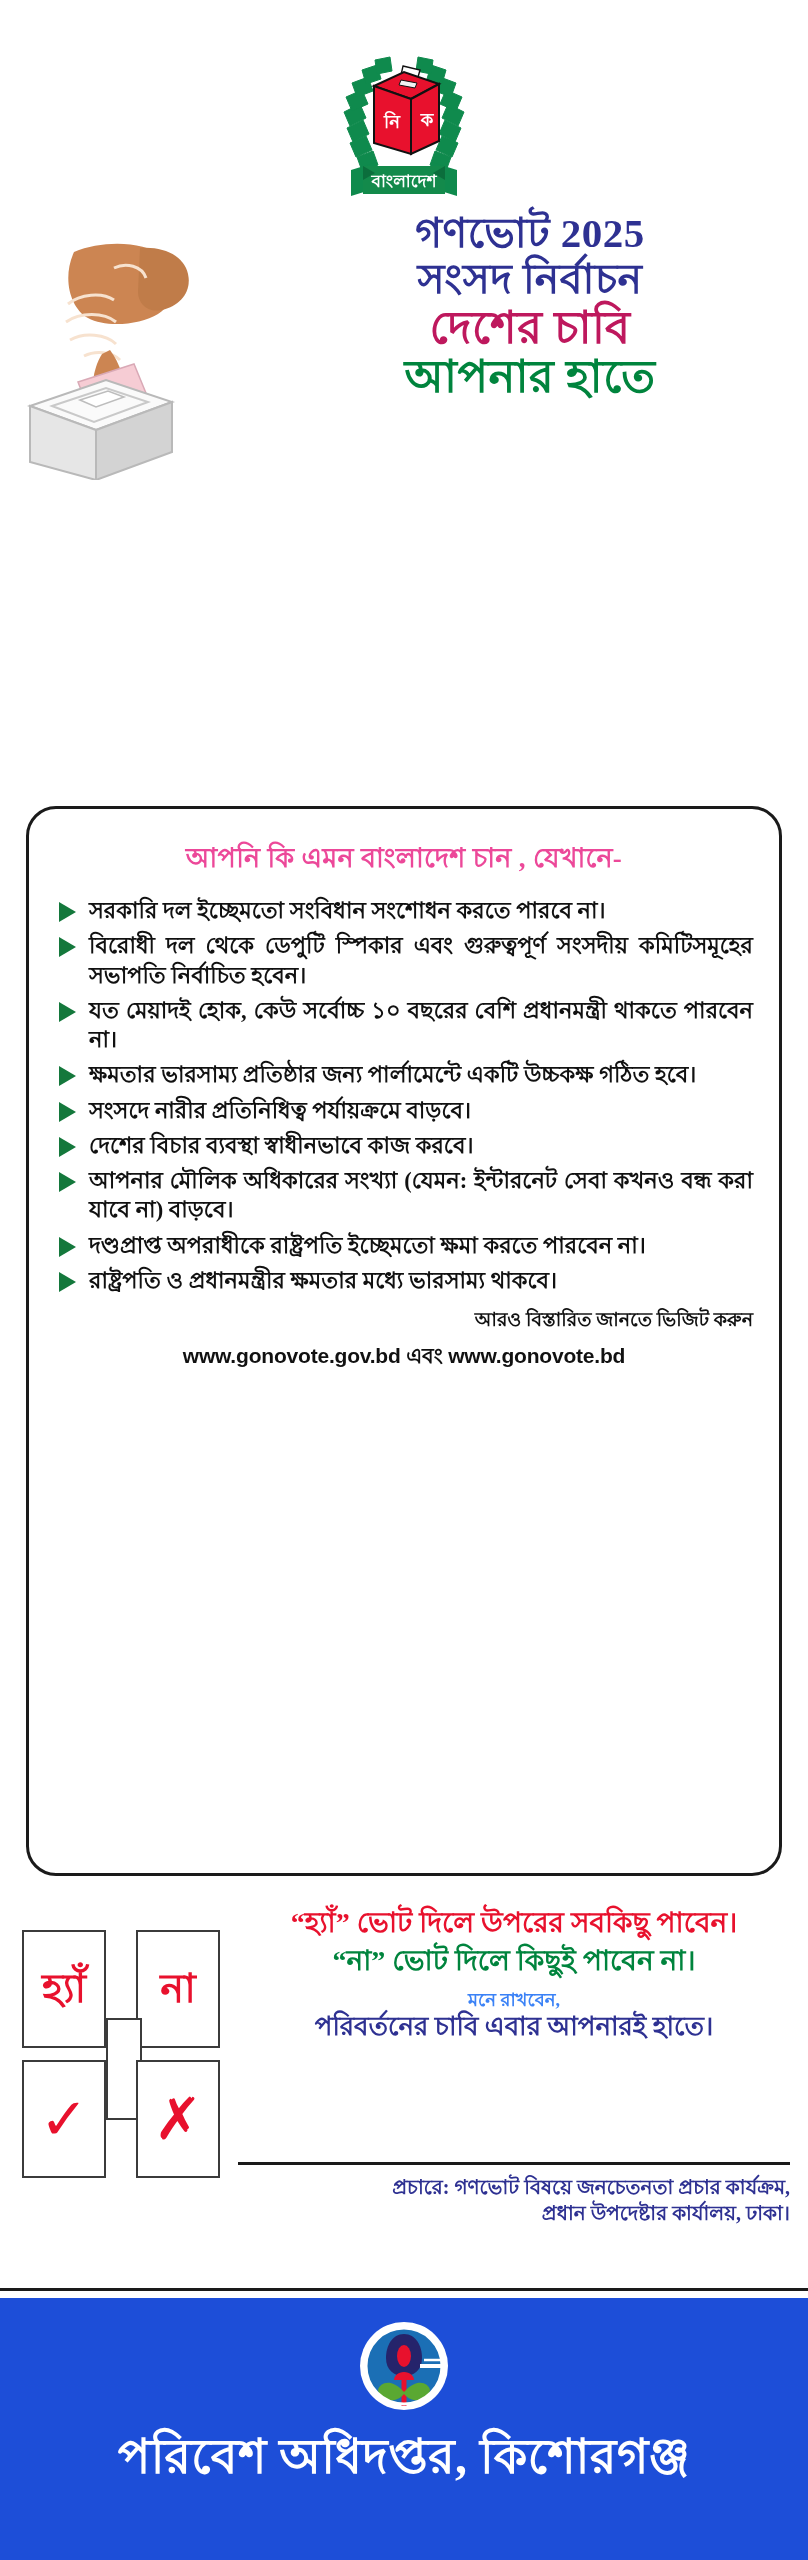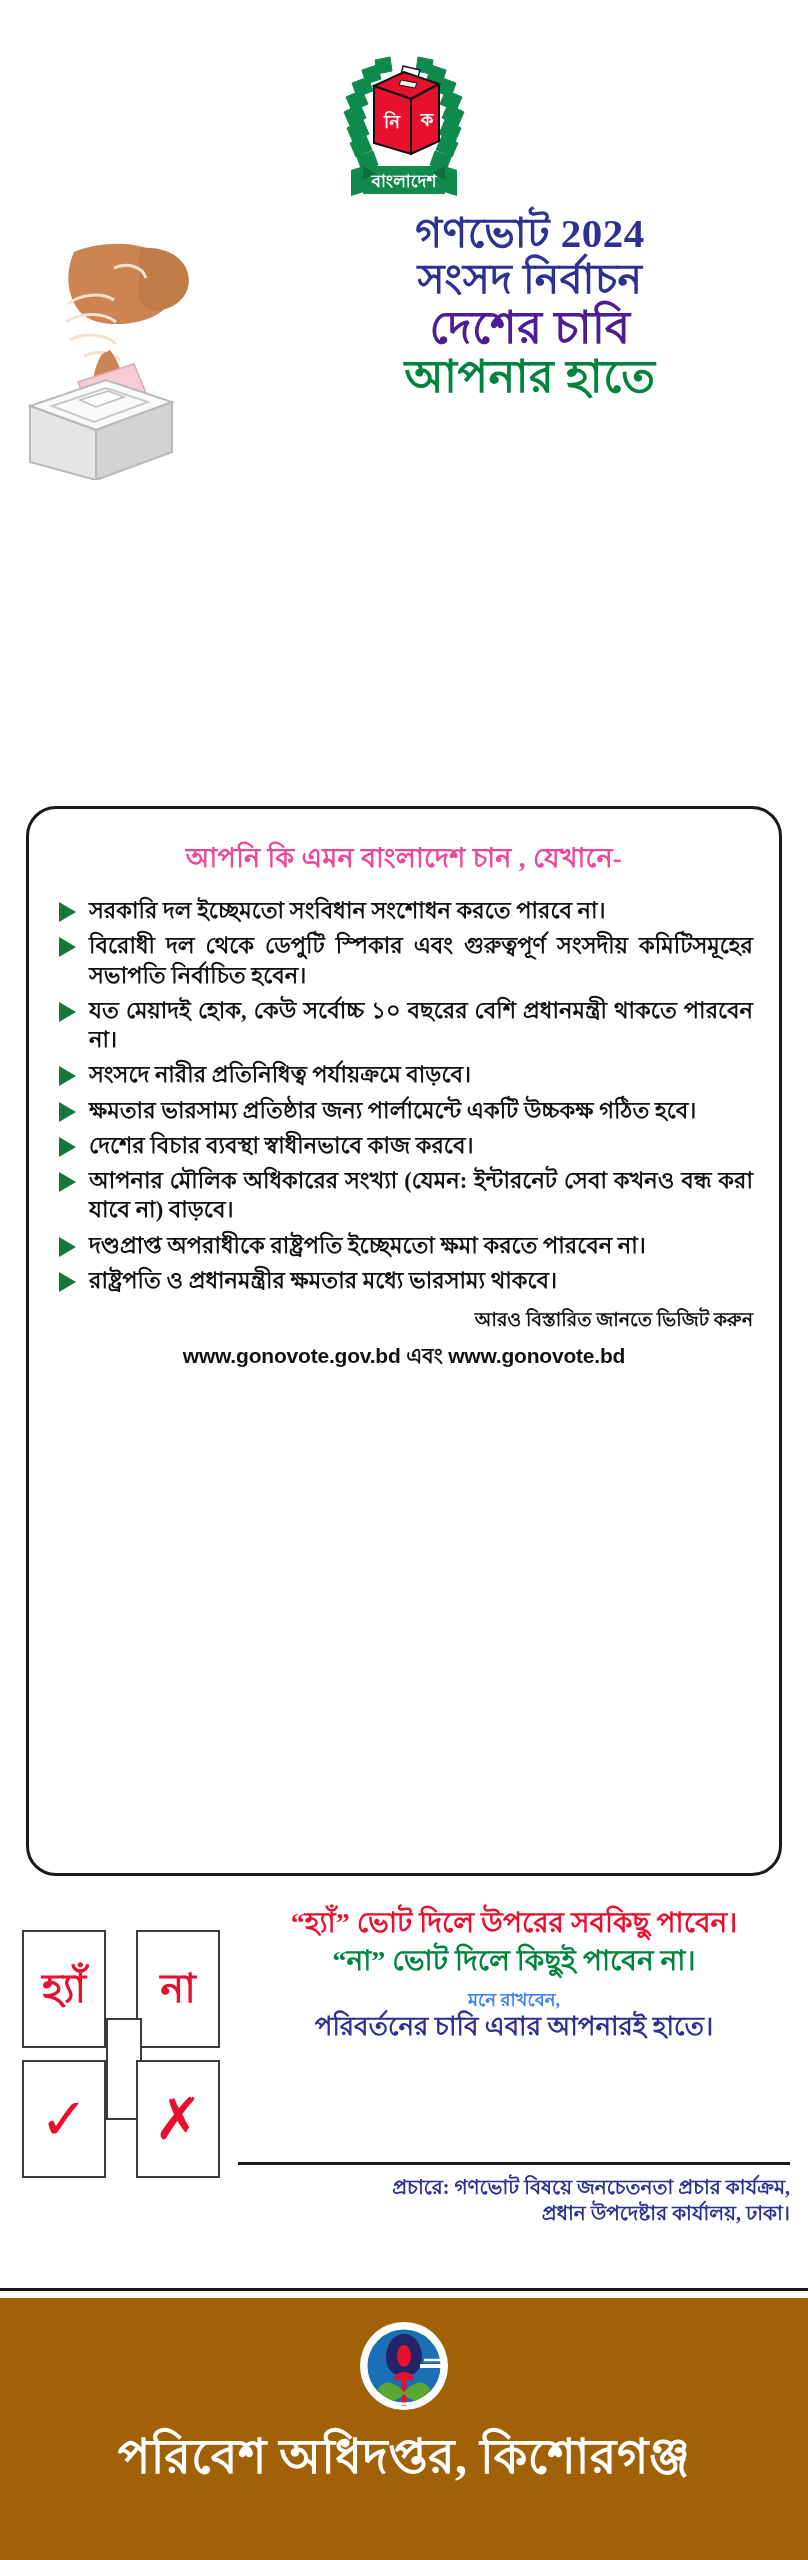--- a/index.html
+++ b/index.html
@@ -37,21 +37,21 @@
   }
   .hl-line {
     font-family: "Liberation Serif", "DejaVu Serif", serif;
     font-weight: 700;
     line-height: 1.04;
     letter-spacing: 0.5px;
     white-space: nowrap;
   }
   .hl-1 { font-size: 41px; color: #2e3192; }
   .hl-2 { font-size: 41px; color: #2e3192; margin-top: 3px; }
-  .hl-3 { font-size: 45px; color: #4c1d95; margin-top: 5px; }
+  .hl-3 { font-size: 45px; color: #be185d; margin-top: 5px; }
   .hl-4 { font-size: 45px; color: #00843d; margin-top: 2px; }
 
   
   .illus {
     position: absolute;
     left: 22px;
     top: 230px;
     width: 220px;
     height: 250px;
   }
@@ -195,21 +195,21 @@
   }
 
   
   .footer {
     position: absolute;
     left: 0;
     bottom: 0;
     width: 808px;
     height: 2560px;
     height: 262px;
-    background: #a16207;
+    background: #1d4ed8;
   }
   .footer-top-rule {
     position: absolute;
     left: 0;
     top: 2288px;
     width: 808px;
     height: 3px;
     background: #1a1a1a;
   }
   .dept-logo {
@@ -304,35 +304,35 @@
 
       <polygon points="8 176 84 150 150 172 74 200" fill="#fafafa" stroke="#b9b9b9" stroke-width="2"></polygon>
       <polygon points="8 176 74 200 74 250 8 232" fill="#e6e6e6" stroke="#b9b9b9" stroke-width="2"></polygon>
       <polygon points="74 200 150 172 150 222 74 250" fill="#d3d3d3" stroke="#b9b9b9" stroke-width="2"></polygon>
       <polygon points="30 176 84 158 126 172 72 192" fill="none" stroke="#c9c9c9" stroke-width="2"></polygon>
       <polygon points="58 170 86 161 102 167 74 177" fill="#ffffff" stroke="#bdbdbd" stroke-width="1.5"></polygon>
     </svg>
   </div>
 
   <div class="headline-block">
-    <div class="hl-line hl-1">গণভোট 2024</div>
+    <div class="hl-line hl-1">গণভোট 2025</div>
     <div class="hl-line hl-2">সংসদ নির্বাচন</div>
     <div class="hl-line hl-3">দেশের চাবি</div>
     <div class="hl-line hl-4">আপনার হাতে</div>
   </div>
 
   <div class="card">
     <div class="card-title">আপনি কি এমন বাংলাদেশ চান , যেখানে-</div>
 
     <ul class="points">
       <li><span class="arrow"></span><span>সরকারি দল ইচ্ছেমতো সংবিধান সংশোধন করতে পারবে না।</span></li>
       <li><span class="arrow"></span><span>বিরোধী দল থেকে ডেপুটি স্পিকার এবং গুরুত্বপূর্ণ সংসদীয় কমিটিসমূহের সভাপতি নির্বাচিত হবেন।</span></li>
       <li><span class="arrow"></span><span>যত মেয়াদই হোক, কেউ সর্বোচ্চ ১০ বছরের বেশি প্রধানমন্ত্রী থাকতে পারবেন না।</span></li>
+      <li><span class="arrow"></span><span>ক্ষমতার ভারসাম্য প্রতিষ্ঠার জন্য পার্লামেন্টে একটি উচ্চকক্ষ গঠিত হবে।</span></li>
       <li><span class="arrow"></span><span>সংসদে নারীর প্রতিনিধিত্ব পর্যায়ক্রমে বাড়বে।</span></li>
-      <li><span class="arrow"></span><span>ক্ষমতার ভারসাম্য প্রতিষ্ঠার জন্য পার্লামেন্টে একটি উচ্চকক্ষ গঠিত হবে।</span></li>
       <li><span class="arrow"></span><span>দেশের বিচার ব্যবস্থা স্বাধীনভাবে কাজ করবে।</span></li>
       <li><span class="arrow"></span><span>আপনার মৌলিক অধিকারের সংখ্যা (যেমন: ইন্টারনেট সেবা কখনও বন্ধ করা যাবে না) বাড়বে।</span></li>
       <li><span class="arrow"></span><span>দণ্ডপ্রাপ্ত অপরাধীকে রাষ্ট্রপতি ইচ্ছেমতো ক্ষমা করতে পারবেন না।</span></li>
       <li><span class="arrow"></span><span>রাষ্ট্রপতি ও প্রধানমন্ত্রীর ক্ষমতার মধ্যে ভারসাম্য থাকবে।</span></li>
     </ul>
 
     <div class="visit-line">আরও বিস্তারিত জানতে ভিজিট করুন</div>
     <div class="visit-urls">
       <span>www.gonovote.gov.bd</span>
       <span>এবং</span>

